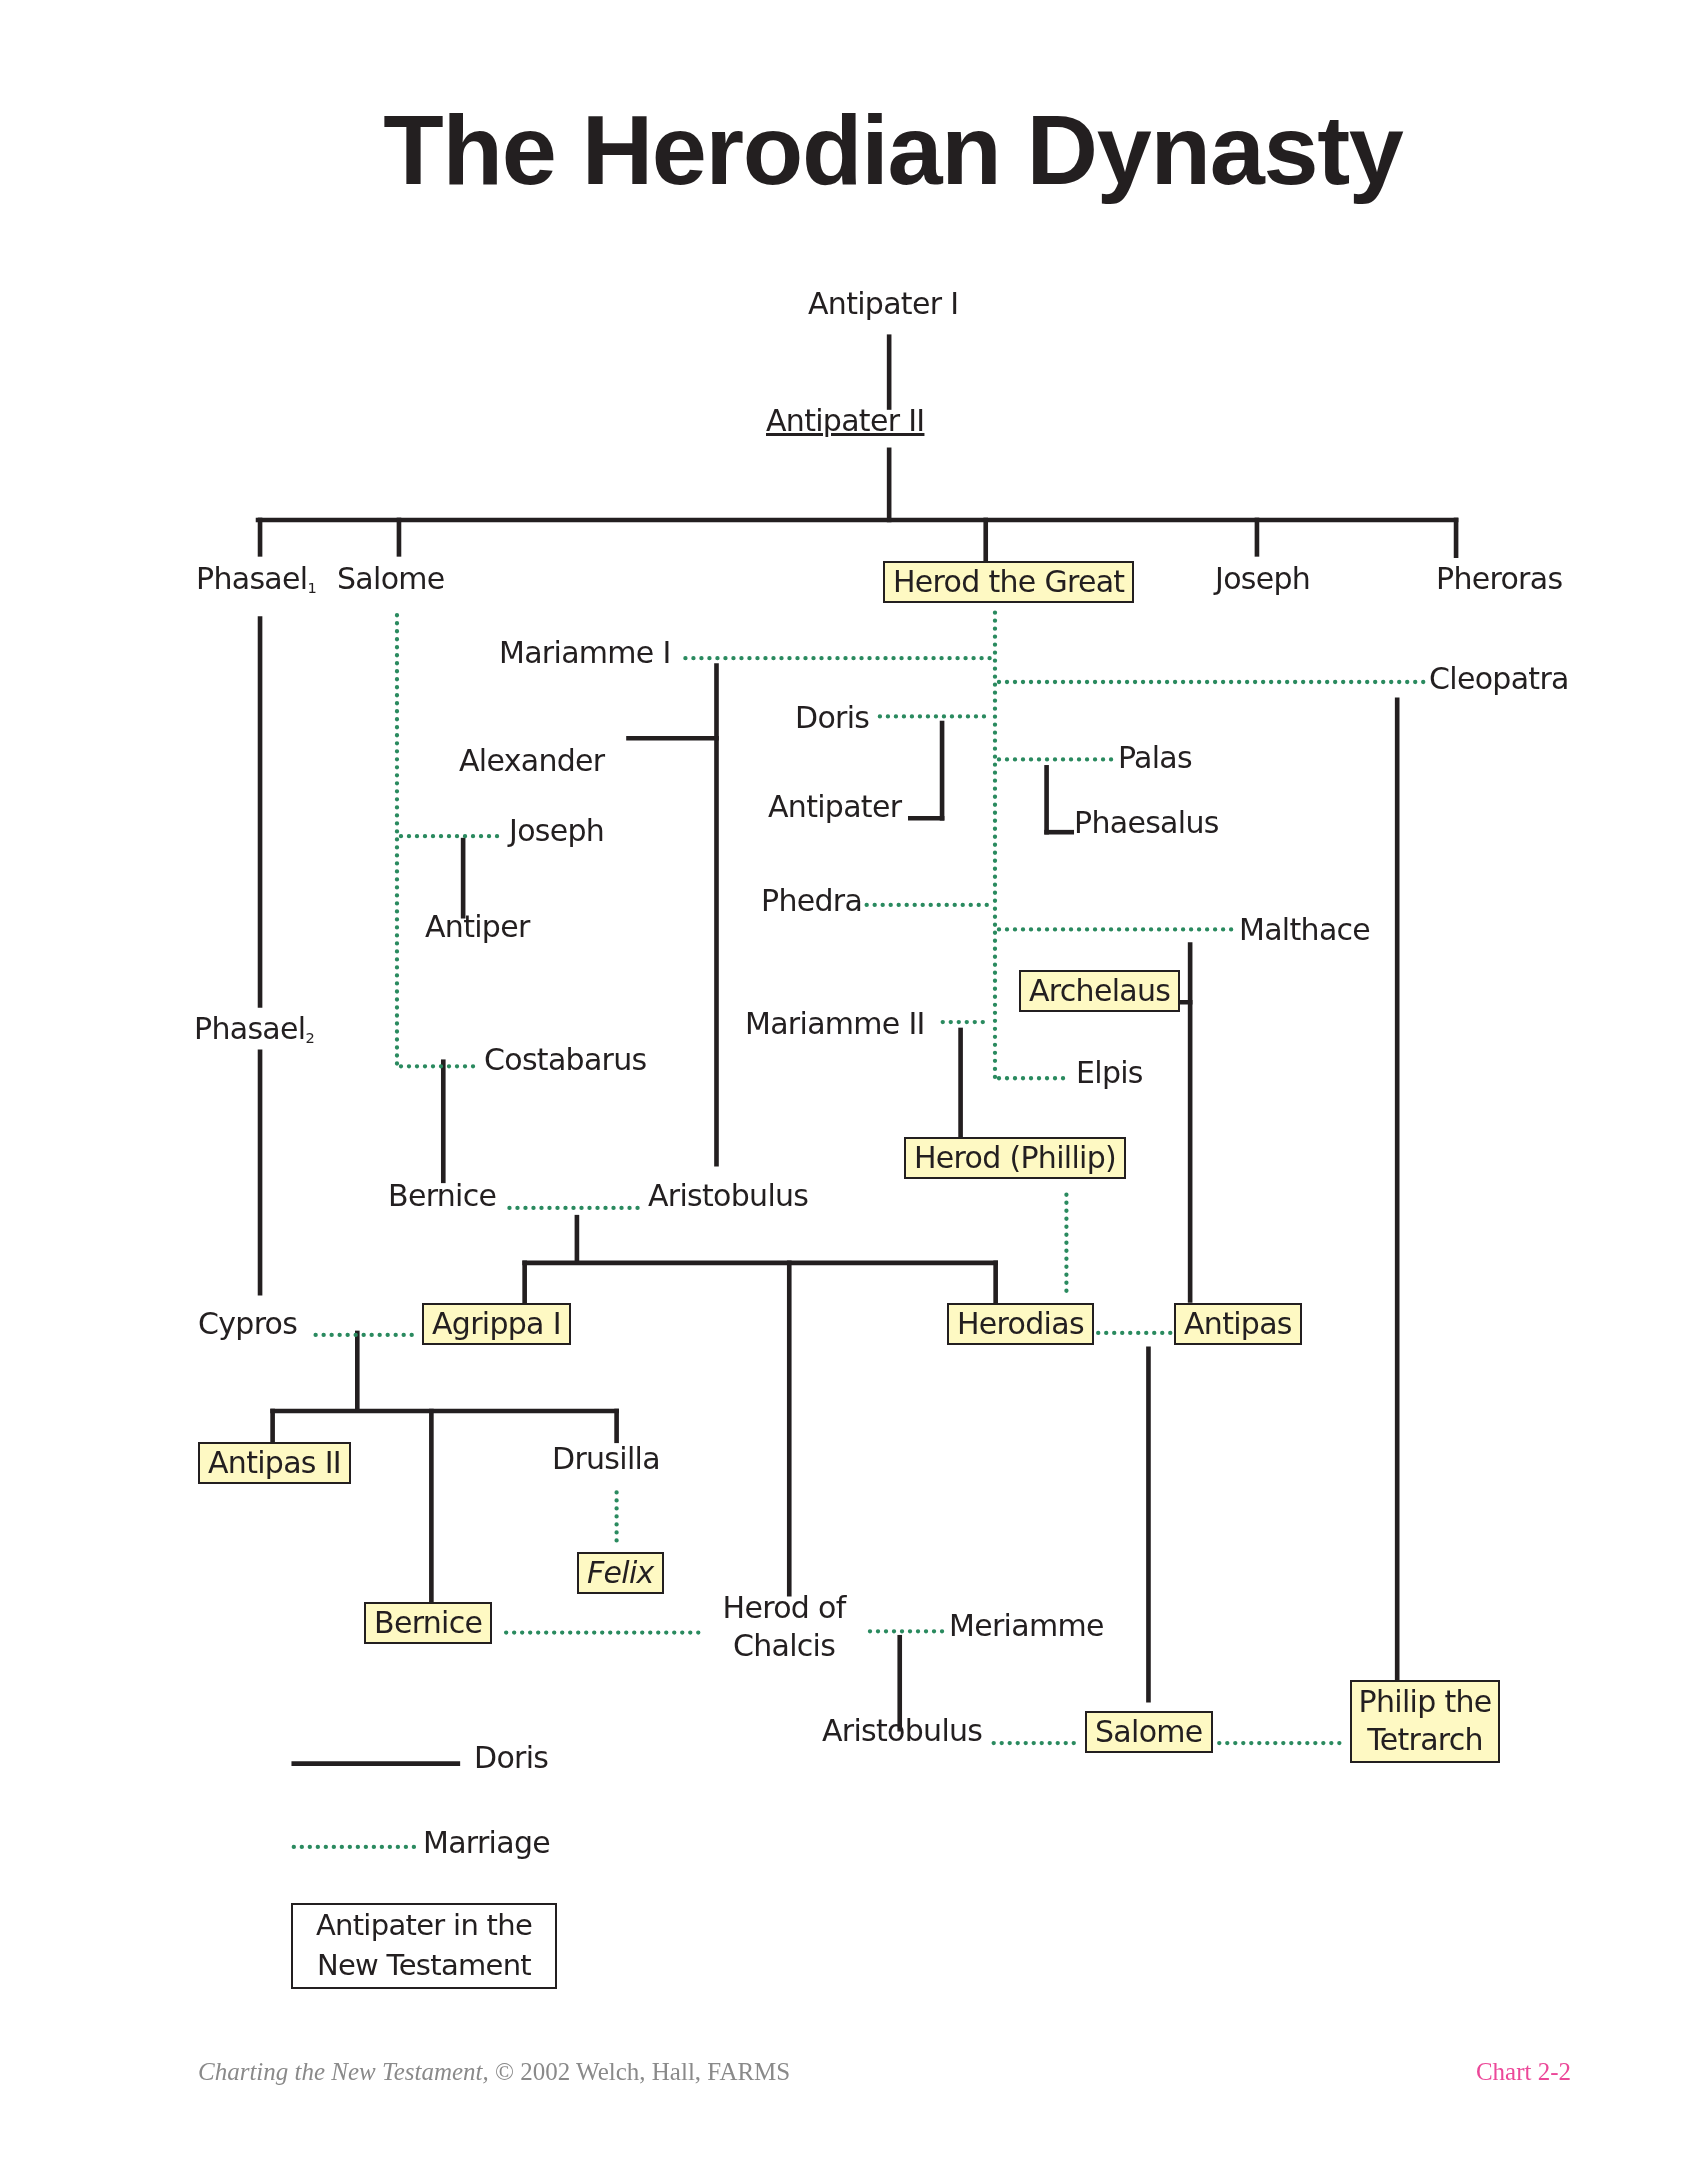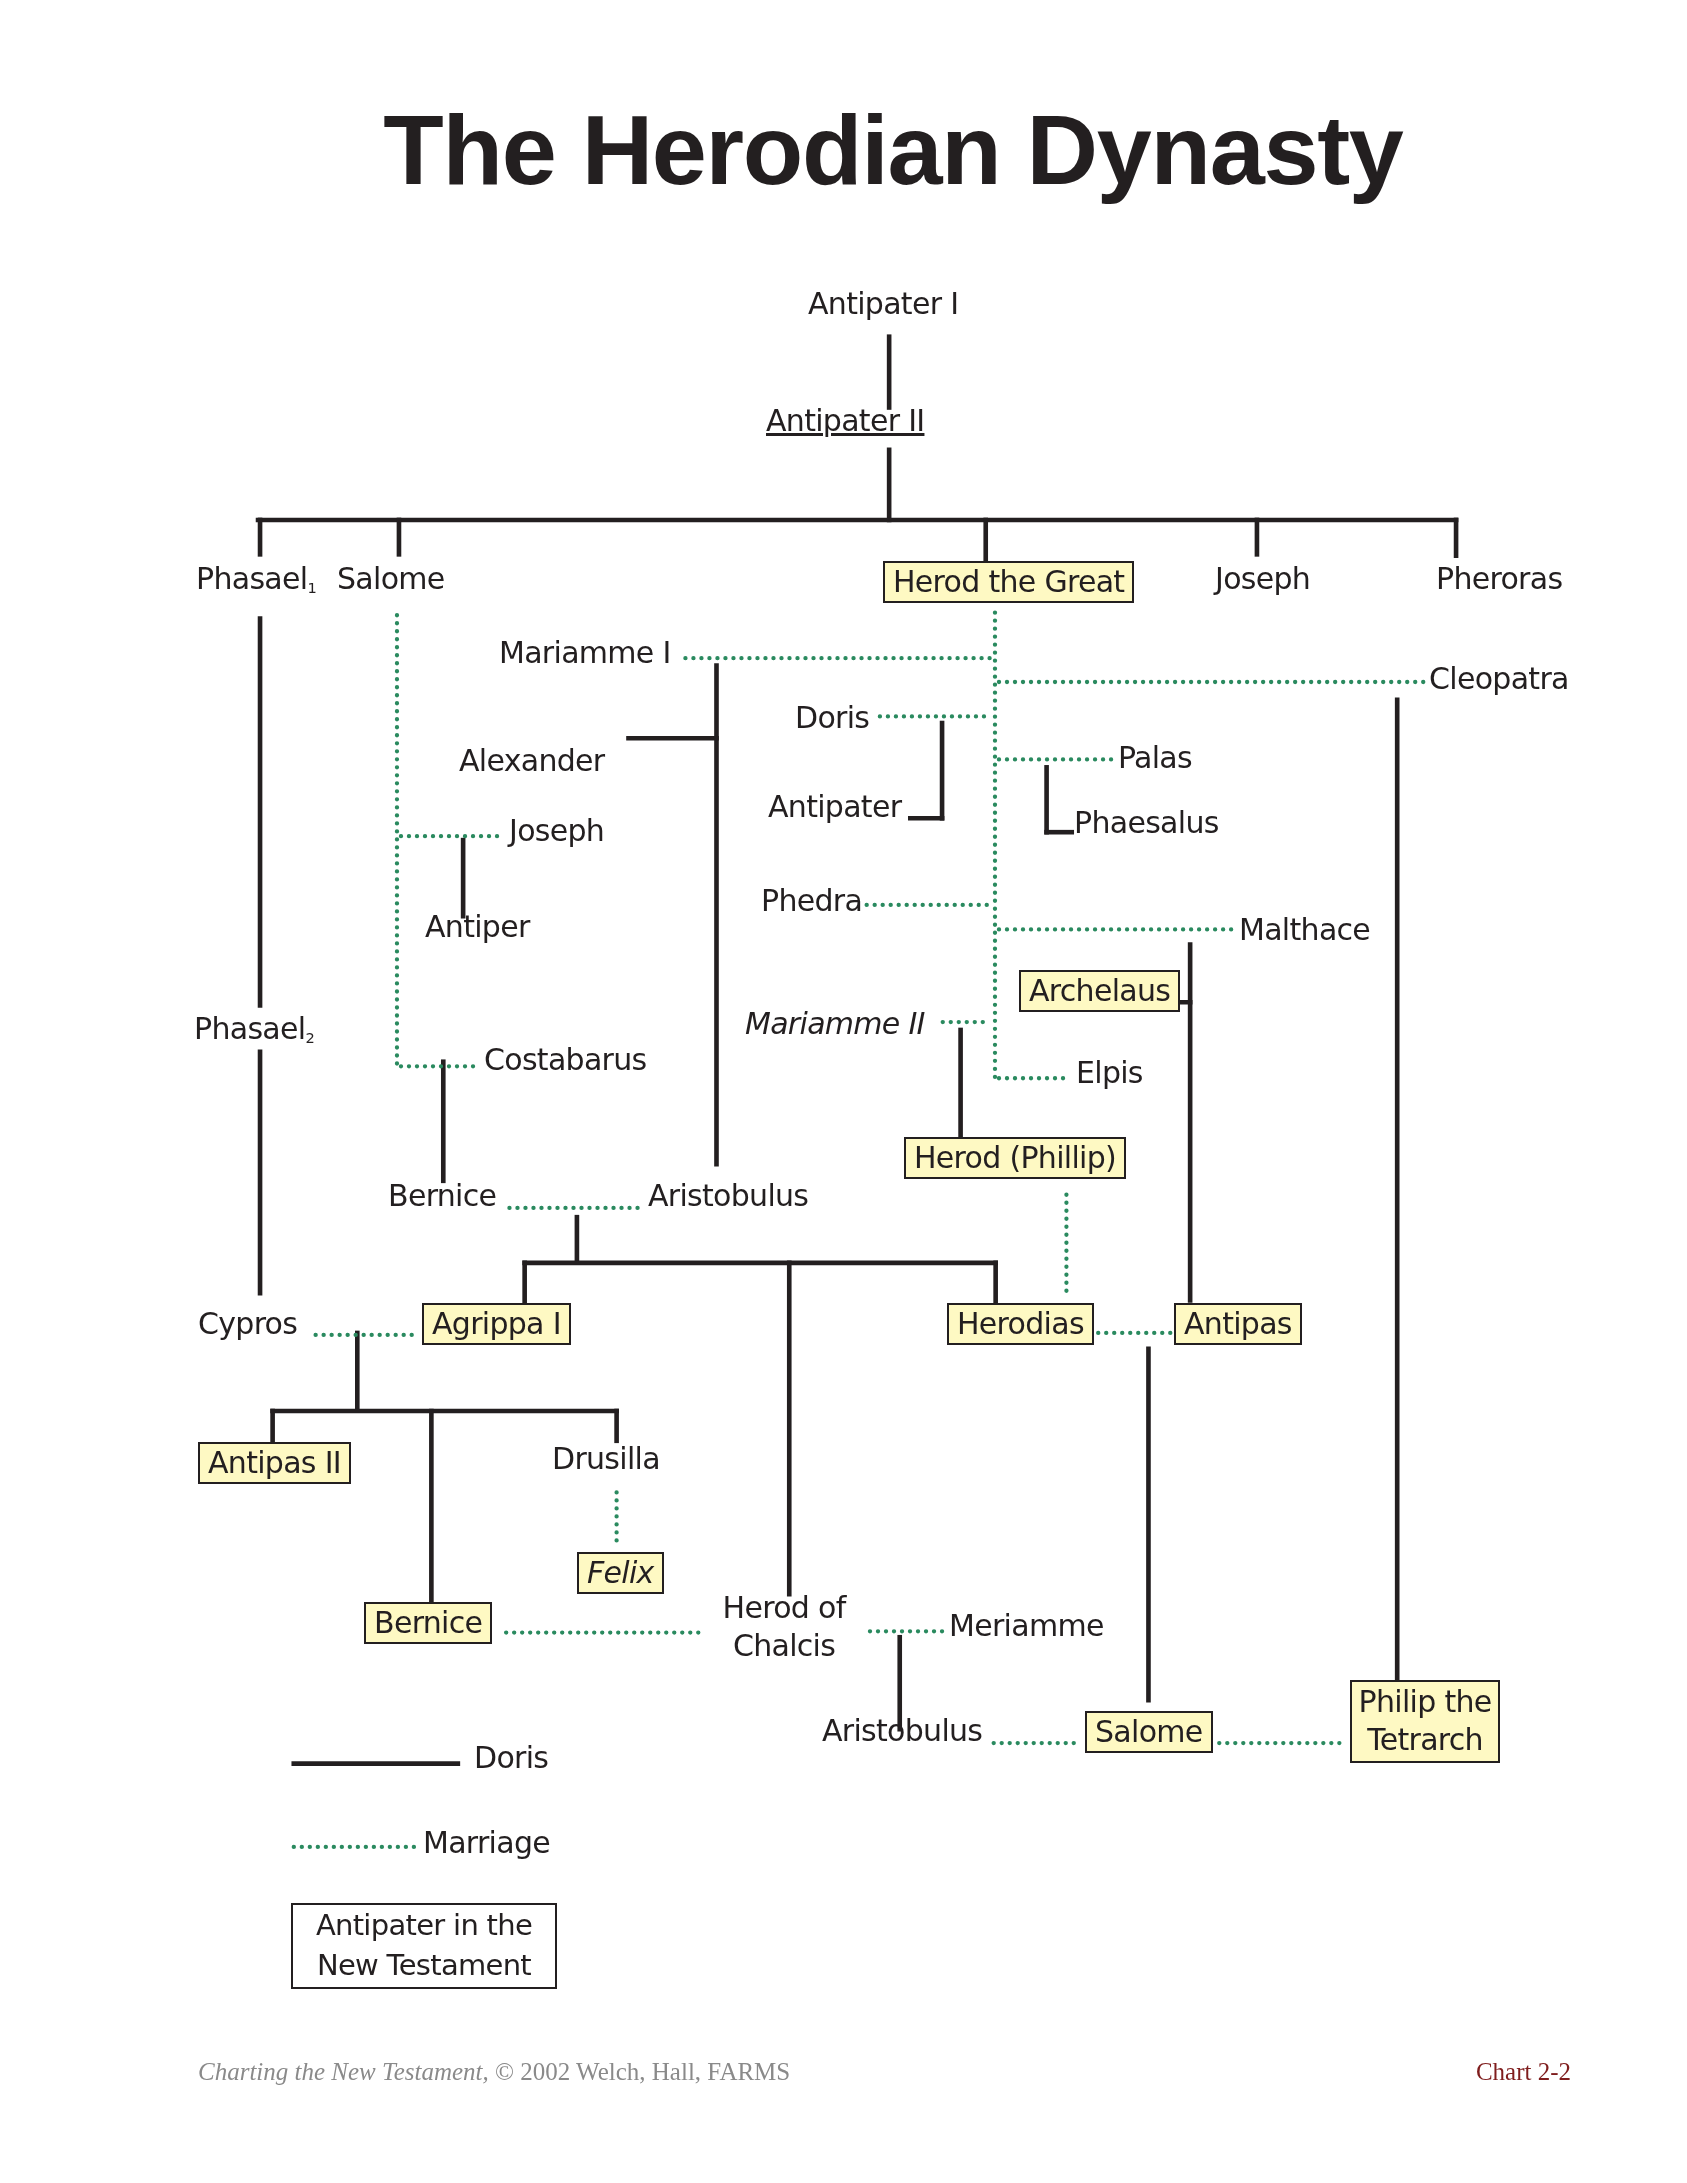--- a/index.html
+++ b/index.html
@@ -14,21 +14,21 @@
   .boxed { border:2px solid #231f20; padding:2px 8px; background:#fef9c3; }
   .boxed-2 { text-align:center; line-height:38px; padding:1.3px 6.6px; }
   sub { font-size:14.6px; vertical-align:-4px; }
   .legend-label { position:absolute; font-family:"DejaVu Sans", sans-serif; font-size:30px; color:#231f20; letter-spacing:-0.7px; }
   .legend-box { position:absolute; border:2px solid #231f20; text-align:center;
                 font-family:"DejaVu Sans", sans-serif; font-size:29px; line-height:40px; color:#231f20; letter-spacing:-0.7px; }
   .footer-left { position:absolute; left:198px; top:2058px; font-family:"Liberation Serif", serif;
                  font-size:25px; color:#8a8a8a; }
   .footer-left i { font-style:italic; }
   .footer-right { position:absolute; right:116px; top:2058px; font-family:"Liberation Serif", serif;
-                  font-size:25px; color:#7f1d1d; }
+                  font-size:25px; color:#ec4899; }
 </style>
 </head>
 <body>
 
 <div class="title">The Herodian Dynasty</div>
 
 <svg id="chart" width="1687" height="2183" viewBox="0 0 2550 3300">
     <line x1="1344" y1="509" x2="1344" y2="616" stroke="#231f20" stroke-width="7" stroke-linecap="square"></line>
     <line x1="1344" y1="680" x2="1344" y2="786" stroke="#231f20" stroke-width="7" stroke-linecap="square"></line>
     <line x1="390" y1="786" x2="2201" y2="786" stroke="#231f20" stroke-width="7" stroke-linecap="square"></line>
@@ -102,21 +102,21 @@
     <div class="name" style="left: 795px; top: 701px;"><span>Doris</span></div>
     <div class="name" style="left: 1118px; top: 741px;"><span>Palas</span></div>
     <div class="name" style="left: 768px; top: 790px;"><span>Antipater</span></div>
     <div class="name" style="left: 1074px; top: 806px;"><span>Phaesalus</span></div>
     <div class="name" style="left: 509px; top: 814px;"><span>Joseph</span></div>
     <div class="name" style="left: 425px; top: 910px;"><span>Antiper</span></div>
     <div class="name" style="left: 761px; top: 884px;"><span>Phedra</span></div>
     <div class="name" style="left: 1239px; top: 913px;"><span>Malthace</span></div>
     <div class="name boxed" style="left: 1019px; top: 970px;"><span>Archelaus</span></div>
     <div class="name" style="left: 194px; top: 1012px;"><span>Phasael</span><sub>2</sub></div>
-    <div class="name" style="left: 745px; top: 1007px; font-style: italic;"><span>Mariamme II</span></div>
+    <div class="name" style="left: 745px; top: 1007px;"><span>Mariamme II</span></div>
     <div class="name" style="left: 1076px; top: 1056px;"><span>Elpis</span></div>
     <div class="name" style="left: 484px; top: 1043px;"><span>Costabarus</span></div>
     <div class="name boxed" style="left: 904px; top: 1137px;"><span>Herod (Phillip)</span></div>
     <div class="name" style="left: 388px; top: 1179px;"><span>Bernice</span></div>
     <div class="name" style="left: 648px; top: 1179px;"><span>Aristobulus</span></div>
     <div class="name" style="left: 198px; top: 1307px;"><span>Cypros</span></div>
     <div class="name boxed" style="left: 422px; top: 1303px;"><span>Agrippa I</span></div>
     <div class="name boxed" style="left: 947px; top: 1303px;"><span>Herodias</span></div>
     <div class="name boxed" style="left: 1174px; top: 1303px;"><span>Antipas</span></div>
     <div class="name boxed" style="left: 198px; top: 1442px;"><span>Antipas II</span></div>

